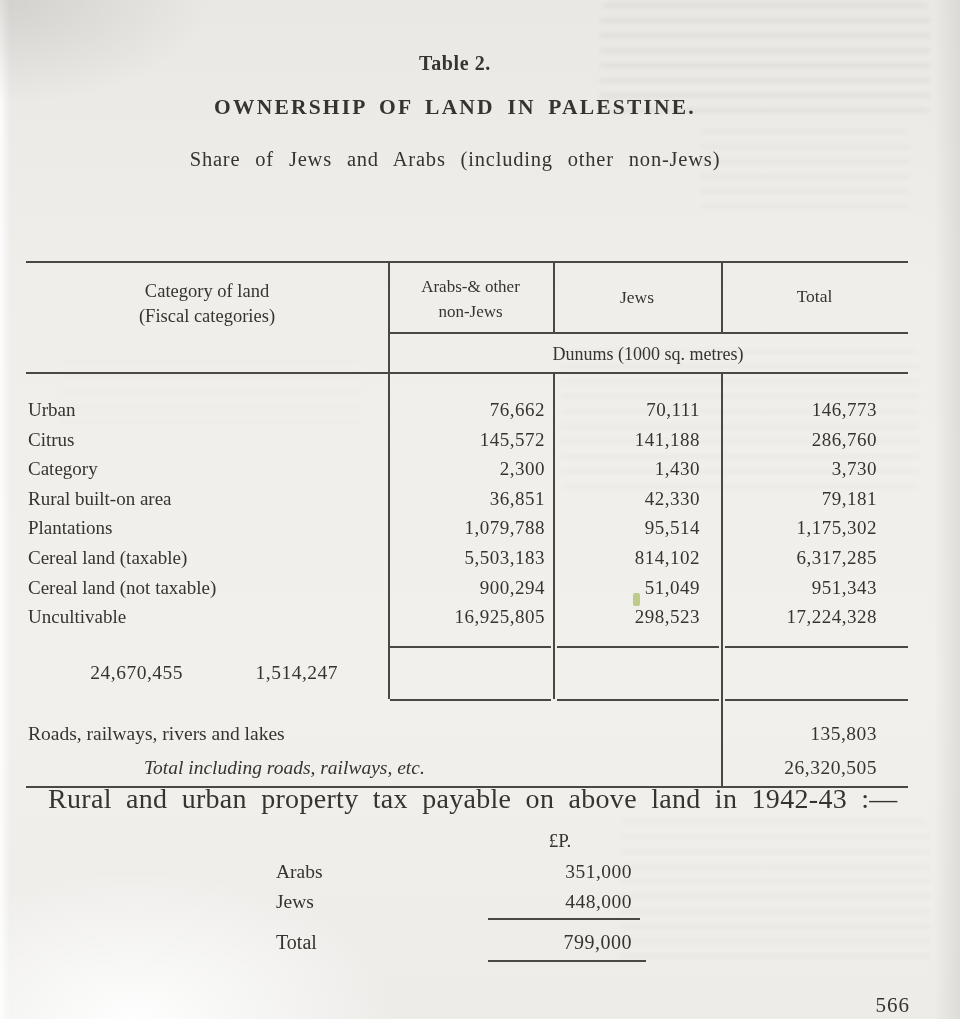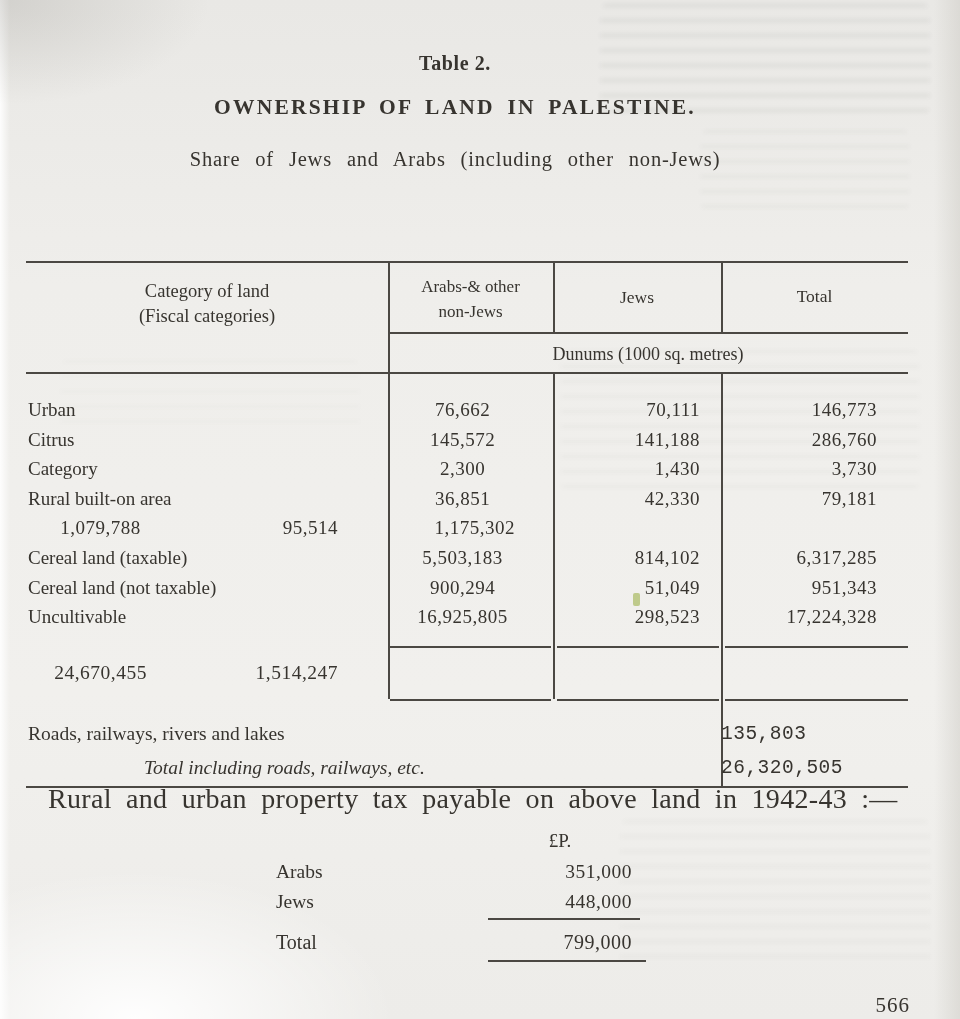--- a/index.html
+++ b/index.html
@@ -35,30 +35,30 @@
   .hcell{position:absolute;text-align:center;line-height:25px;}
   .h-col1{left:0;top:18px;width:362px;font-size:18.5px;}
   .h-col2{left:362px;top:13px;width:165px;font-size:17px;}
   .h-col3{left:527px;top:24px;width:168px;font-size:17.5px;}
   .h-col4{left:695px;top:23px;width:187px;font-size:17.5px;}
   .h-unit{left:362px;top:81px;width:520px;font-size:18px;}
 
   .rows{position:absolute;left:0;top:121px;width:882px;padding-top:13px;}
   .trow{display:flex;height:29.6px;line-height:29.6px;font-size:19px;}
   .c1{width:362px;padding-left:2px;box-sizing:border-box;}
-  .c2{width:165px;text-align:center;padding-right:16px;box-sizing:border-box;letter-spacing:0.5px;}
+  .c2{width:165px;text-align:right;padding-right:8px;box-sizing:border-box;letter-spacing:0.5px;}
   .c3{width:168px;text-align:right;padding-right:21px;box-sizing:border-box;letter-spacing:0.5px;}
   .c4{width:187px;text-align:right;padding-right:31px;box-sizing:border-box;letter-spacing:0.5px;padding-left:32px;}
 
   .total-row{position:absolute;left:0;top:385px;width:882px;height:53px;display:flex;align-items:center;font-size:19.5px;}
   .total-row .c1{text-align:right;padding-right:22px;}
 
   .extra-row{position:absolute;left:0;width:882px;height:30px;display:flex;line-height:30px;font-size:19.5px;}
   .extra-row .lbl{flex:1;padding-left:2px;}
-  .extra-row .val{width:187px;padding-right:31px;box-sizing:border-box;letter-spacing:0.5px;font-family:Liberation Mono, monospace;}
+  .extra-row .val{width:187px;text-align:right;padding-right:31px;box-sizing:border-box;letter-spacing:0.5px;}
   .roads{top:458px;}
   .grand{top:492px;}
   .grand .lbl{padding-left:118px;font-style:italic;}
 
   
   .tax-heading{position:absolute;left:48px;top:783px;font-size:28px;word-spacing:7px;letter-spacing:0.3px;}
   .tax-currency{position:absolute;left:430px;top:830px;width:260px;text-align:center;font-size:19px;}
   .tax-row{position:absolute;height:28px;line-height:28px;font-size:19.5px;}
   .tax-label{position:absolute;left:276px;}
   .tax-value{position:absolute;left:430px;width:202px;text-align:right;letter-spacing:0.5px;}
@@ -138,20 +138,21 @@
         <span class="c3">1,430</span>
         <span class="c4">3,730</span>
       </div>
       <div class="trow">
         <span class="c1">Rural built-on area</span>
         <span class="c2">36,851</span>
         <span class="c3">42,330</span>
         <span class="c4">79,181</span>
       </div>
       <div class="trow">
+        <span class="c1">Plantations</span>
         <span class="c2">1,079,788</span>
         <span class="c3">95,514</span>
         <span class="c4">1,175,302</span>
       </div>
       <div class="trow">
         <span class="c1">Cereal land (taxable)</span>
         <span class="c2">5,503,183</span>
         <span class="c3">814,102</span>
         <span class="c4">6,317,285</span>
       </div>

